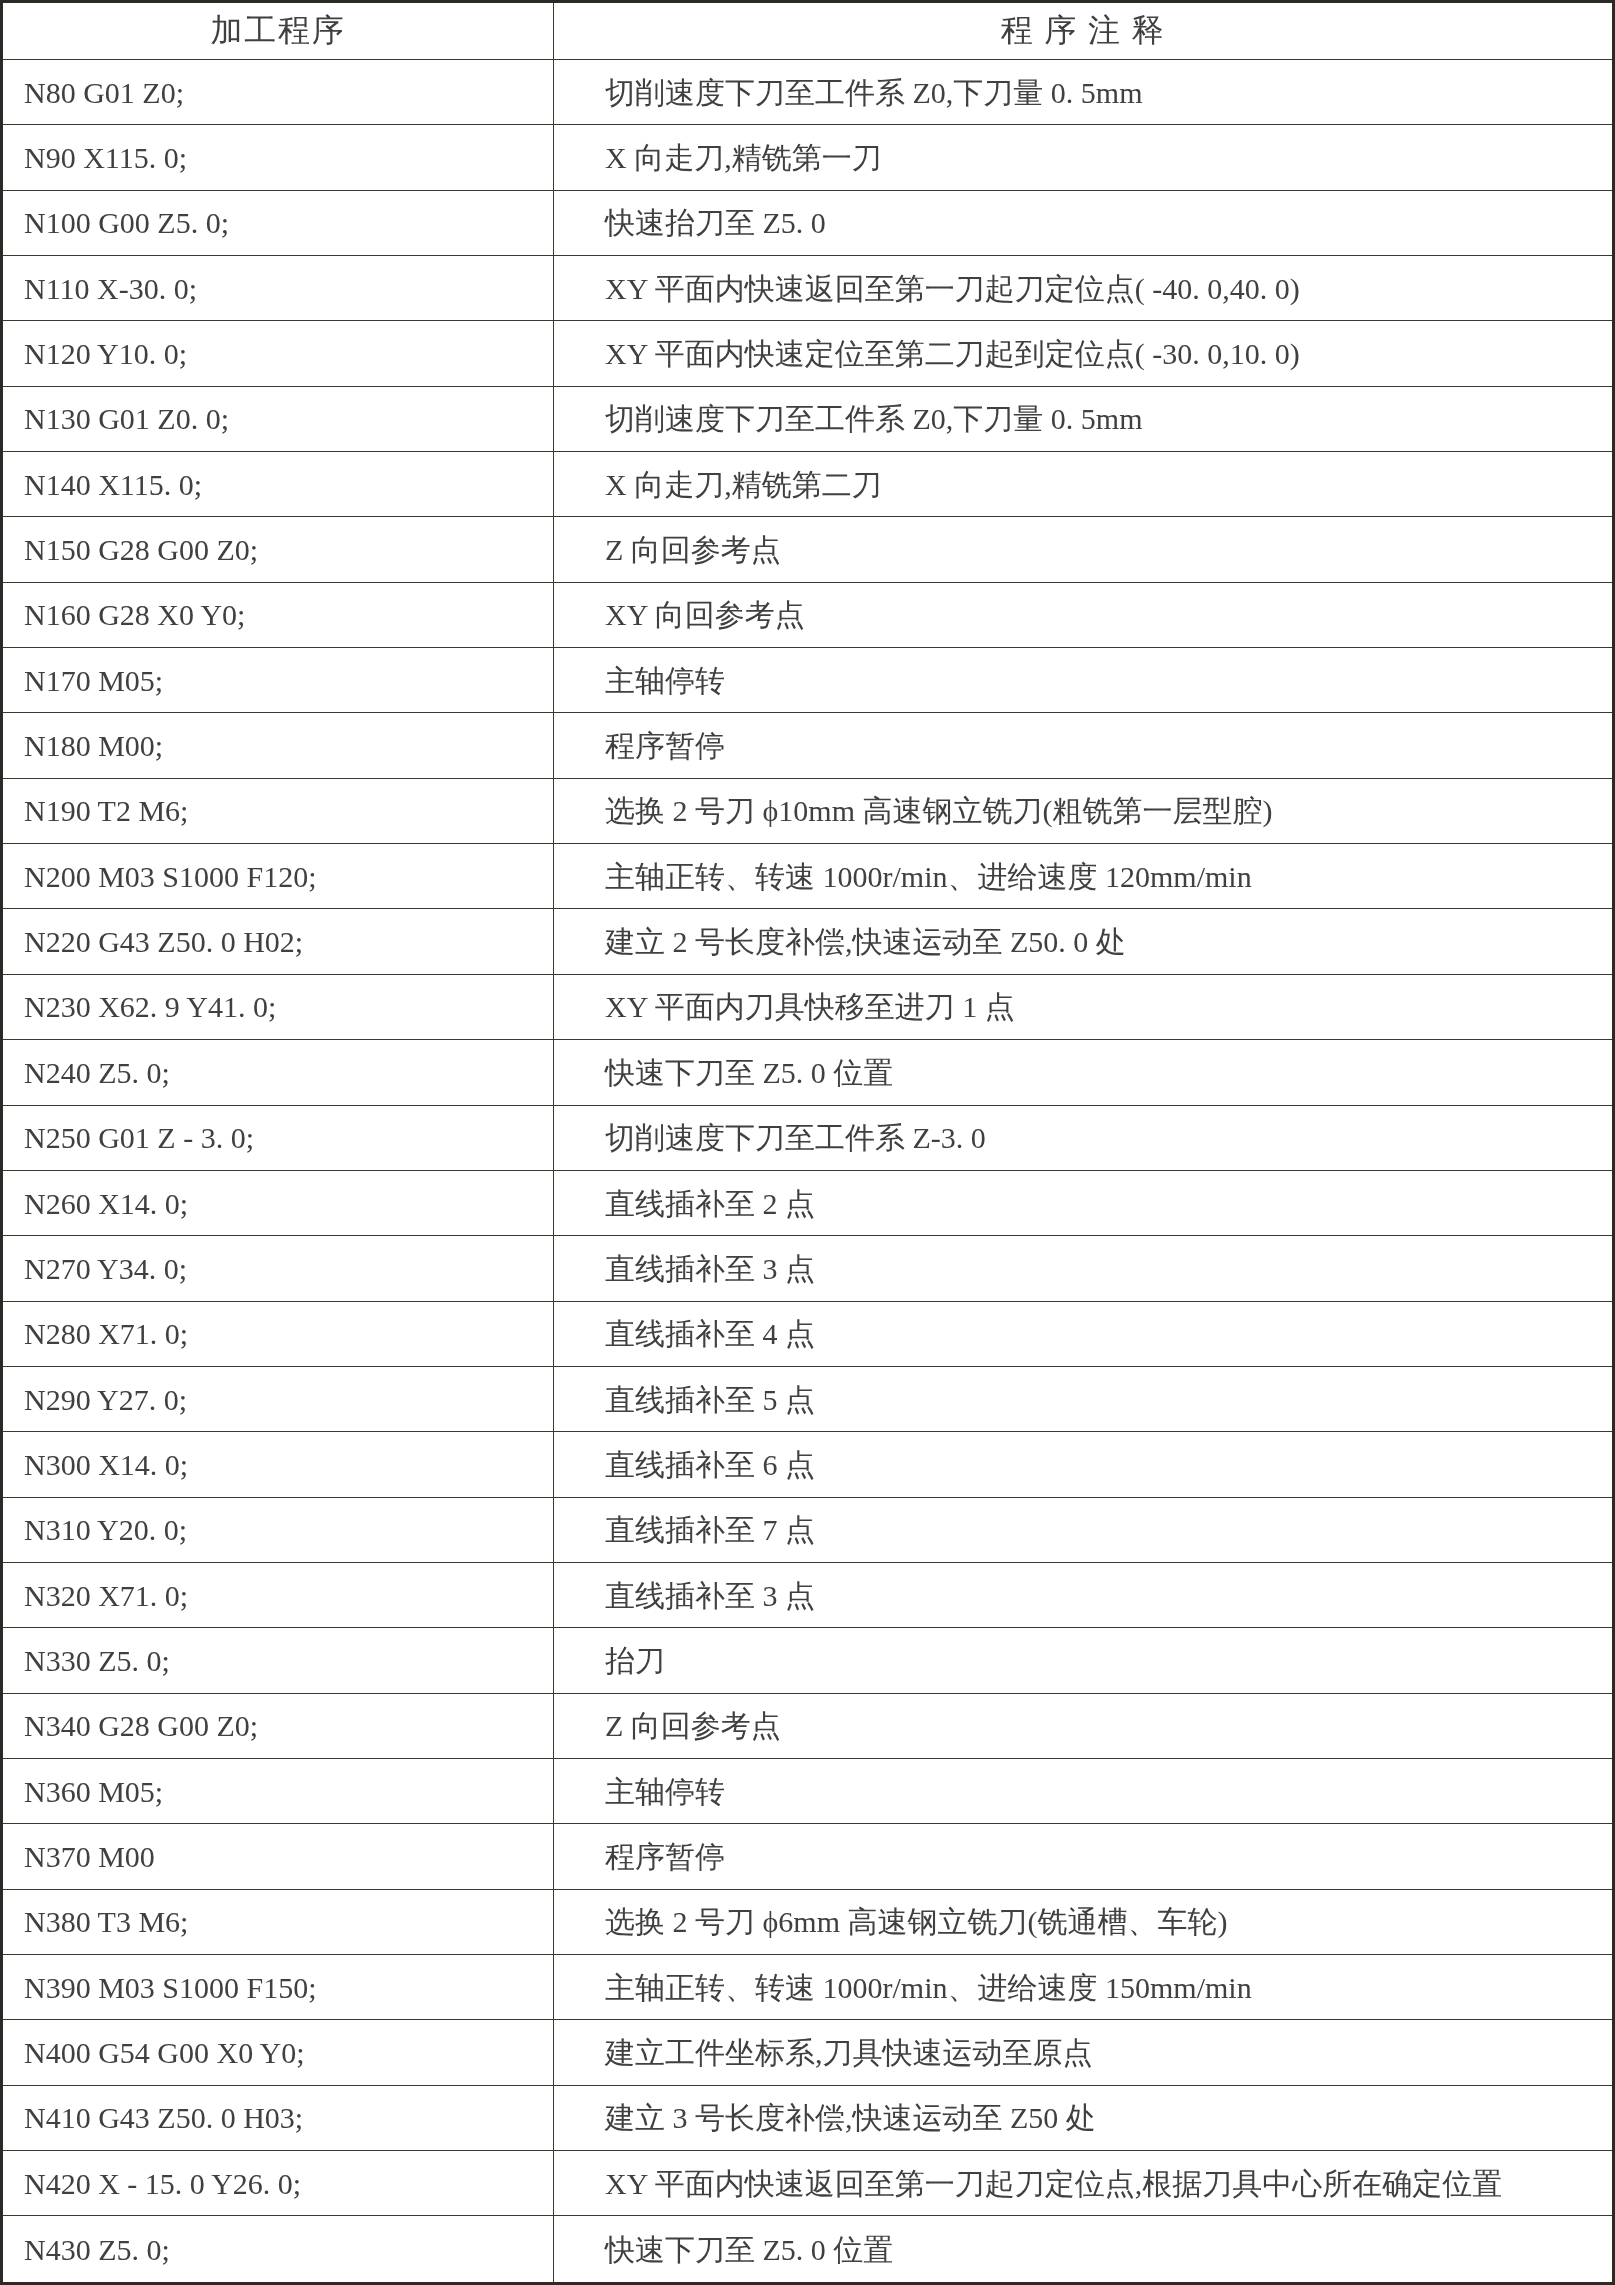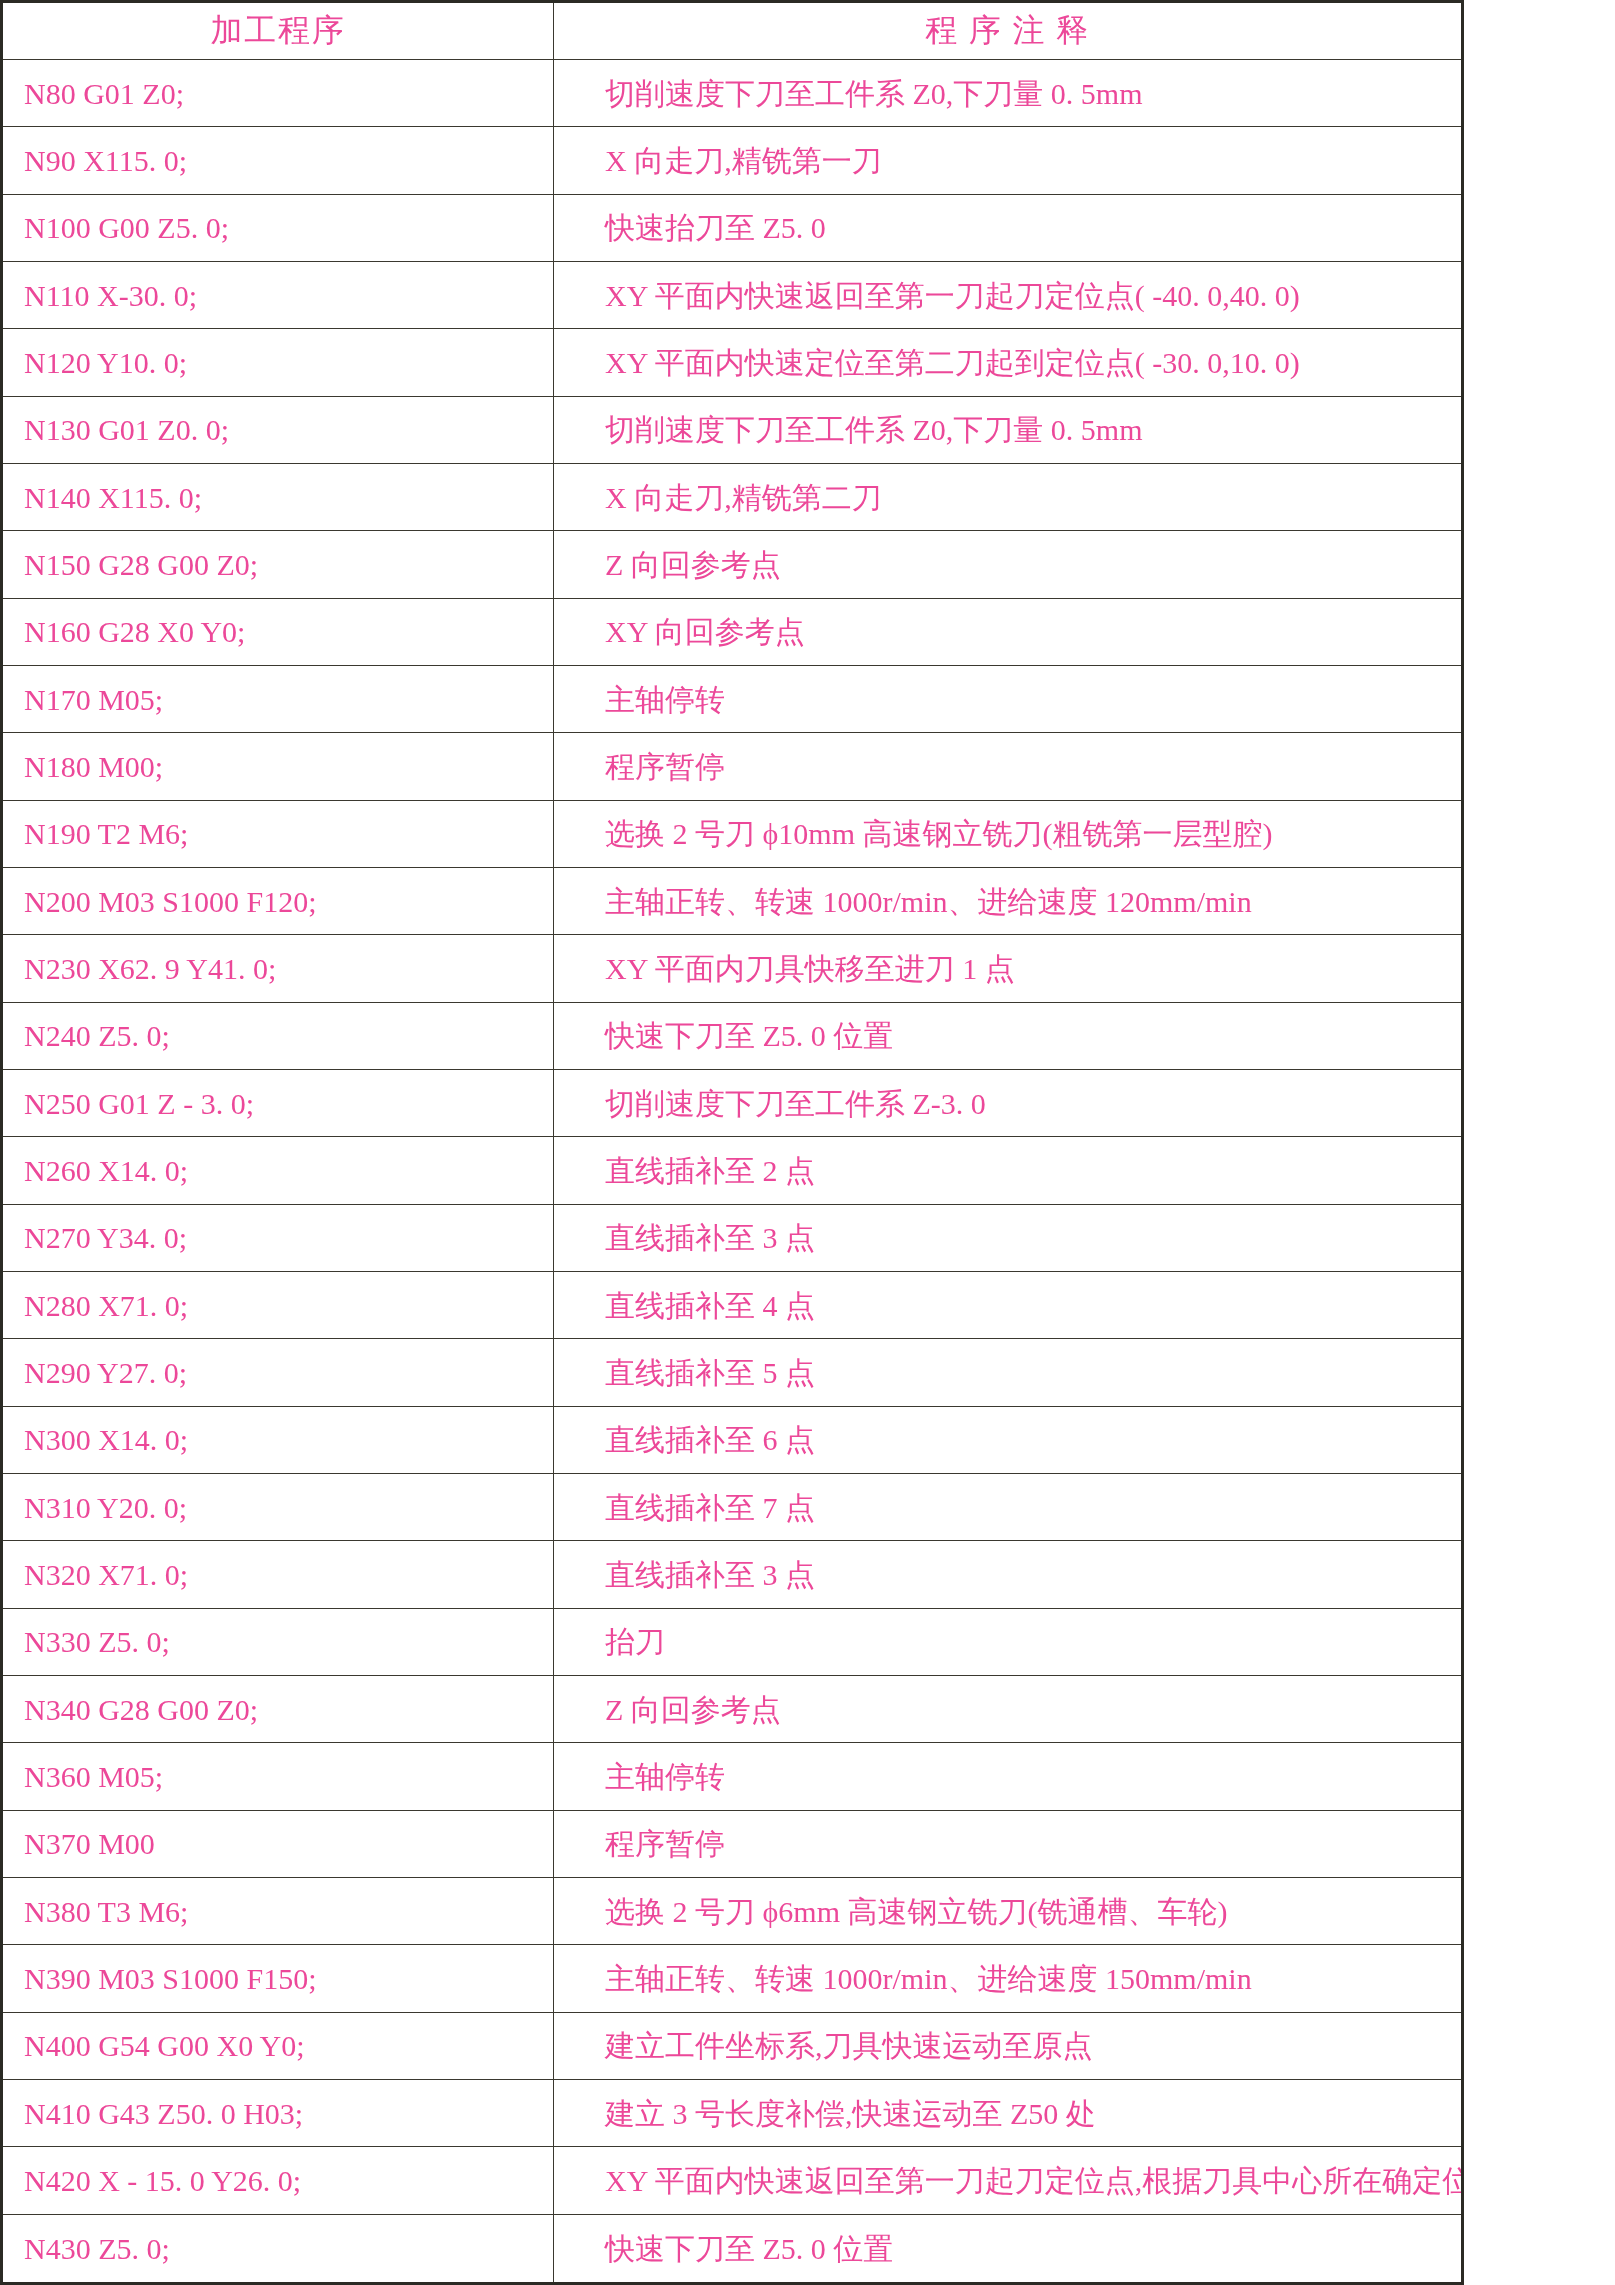--- a/index.html
+++ b/index.html
@@ -7,26 +7,26 @@
     position:relative;
     width:1615px;
     height:2285px;
     background:#ffffff;
     overflow:hidden;
     font-family:"Liberation Serif","DejaVu Serif",serif;
   }
   table.prog-table{
     position:absolute;
     left:0; top:0;
-    width:1464px;
+    width:1615px;
     height:2285px;
     border-collapse:collapse;
     table-layout:fixed;
     background:#ffffff;
-    color:#ec4899;
+    color:#404040;
     border:3.7px solid #2b2a24;
   }
   .prog-table th,
   .prog-table td{
     border:1.8px solid #3a382f;
     vertical-align:middle;
     white-space:nowrap;
     overflow:hidden;
     background:#ffffff;
   }
@@ -124,20 +124,24 @@
     <td class="cell-program">N190 T2 M6;</td>
     <td class="cell-comment">选换 2 号刀 ϕ10mm 高速钢立铣刀(粗铣第一层型腔)</td>
   </tr>
 
   <tr>
     <td class="cell-program">N200 M03 S1000 F120;</td>
     <td class="cell-comment">主轴正转、转速 1000r/min、进给速度 120mm/min</td>
   </tr>
 
 
+  <tr>
+    <td class="cell-program">N220 G43 Z50. 0 H02;</td>
+    <td class="cell-comment">建立 2 号长度补偿,快速运动至 Z50. 0 处</td>
+  </tr>
 
   <tr>
     <td class="cell-program">N230 X62. 9 Y41. 0;</td>
     <td class="cell-comment">XY 平面内刀具快移至进刀 1 点</td>
   </tr>
 
   <tr>
     <td class="cell-program">N240 Z5. 0;</td>
     <td class="cell-comment">快速下刀至 Z5. 0 位置</td>
   </tr>

